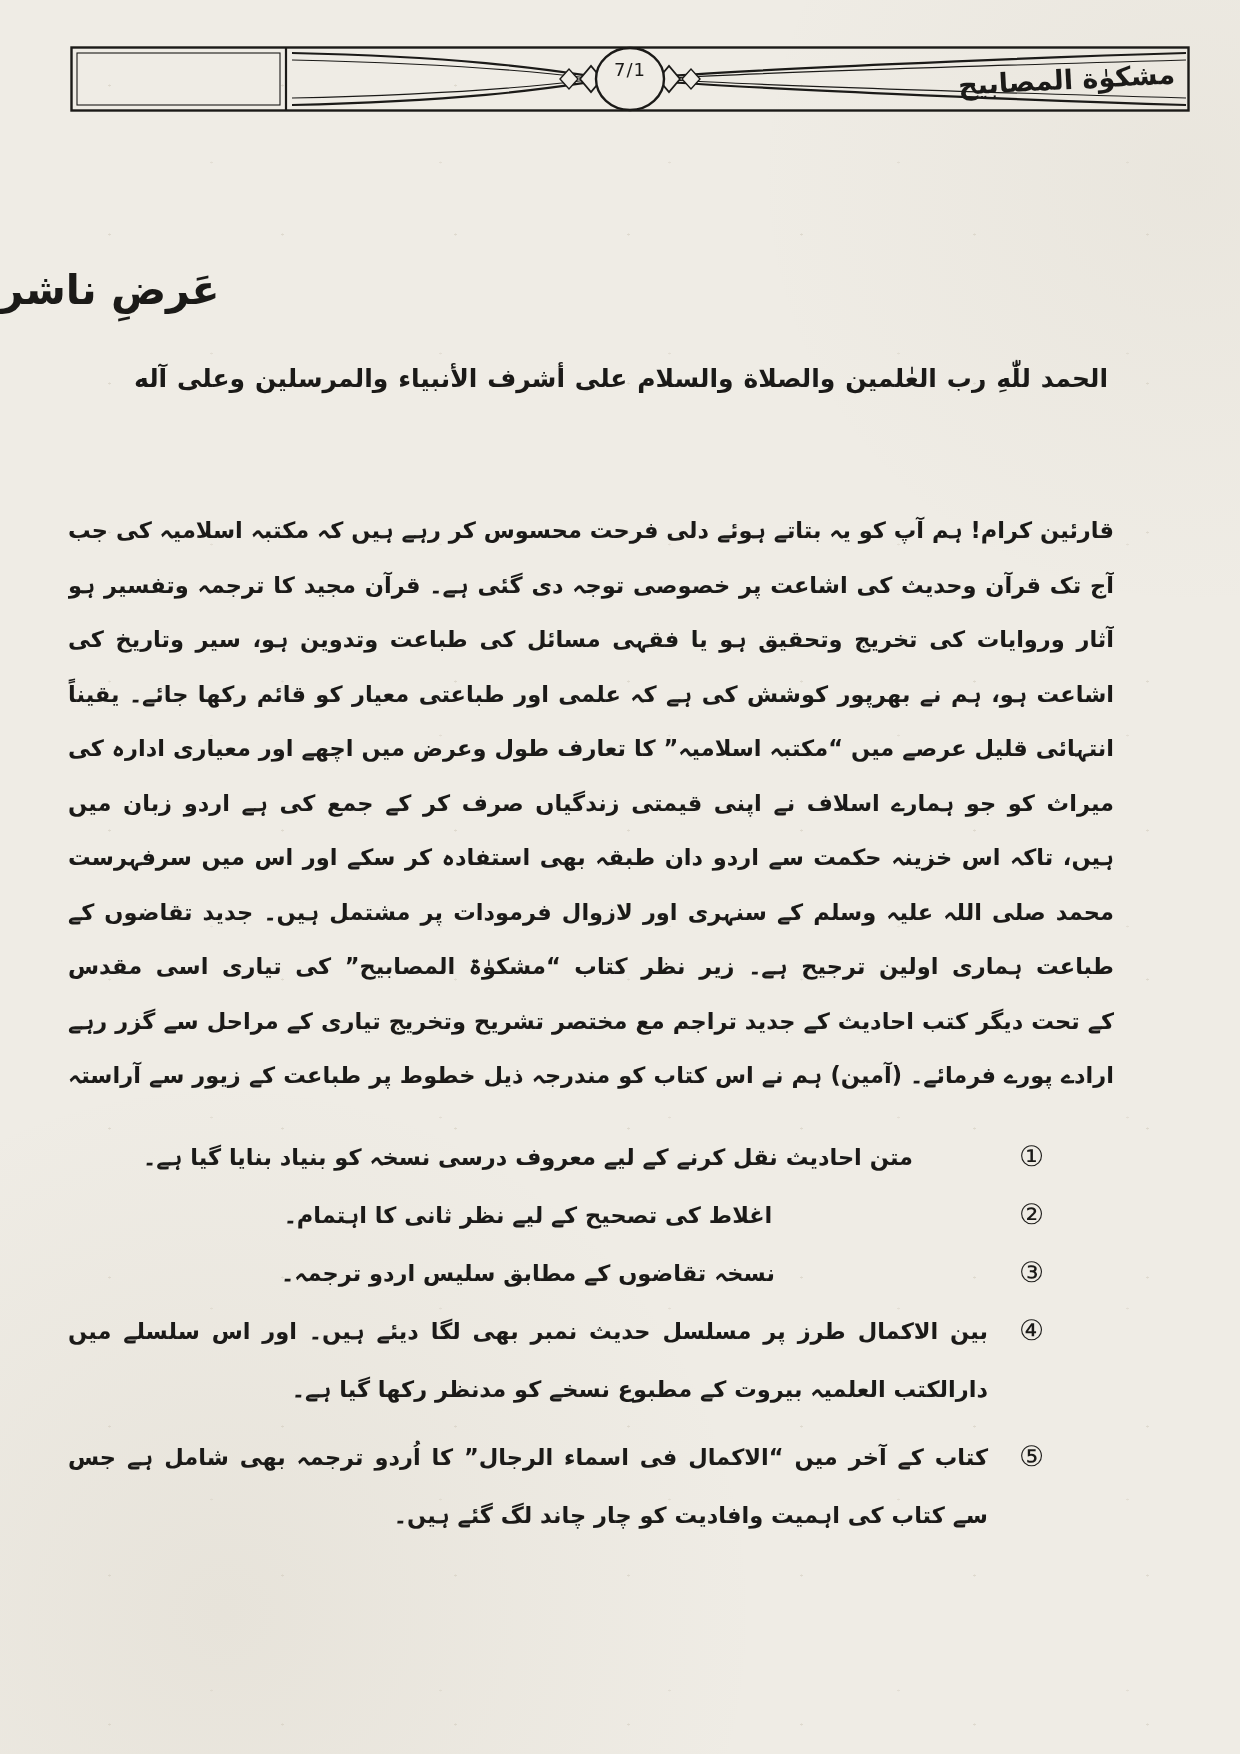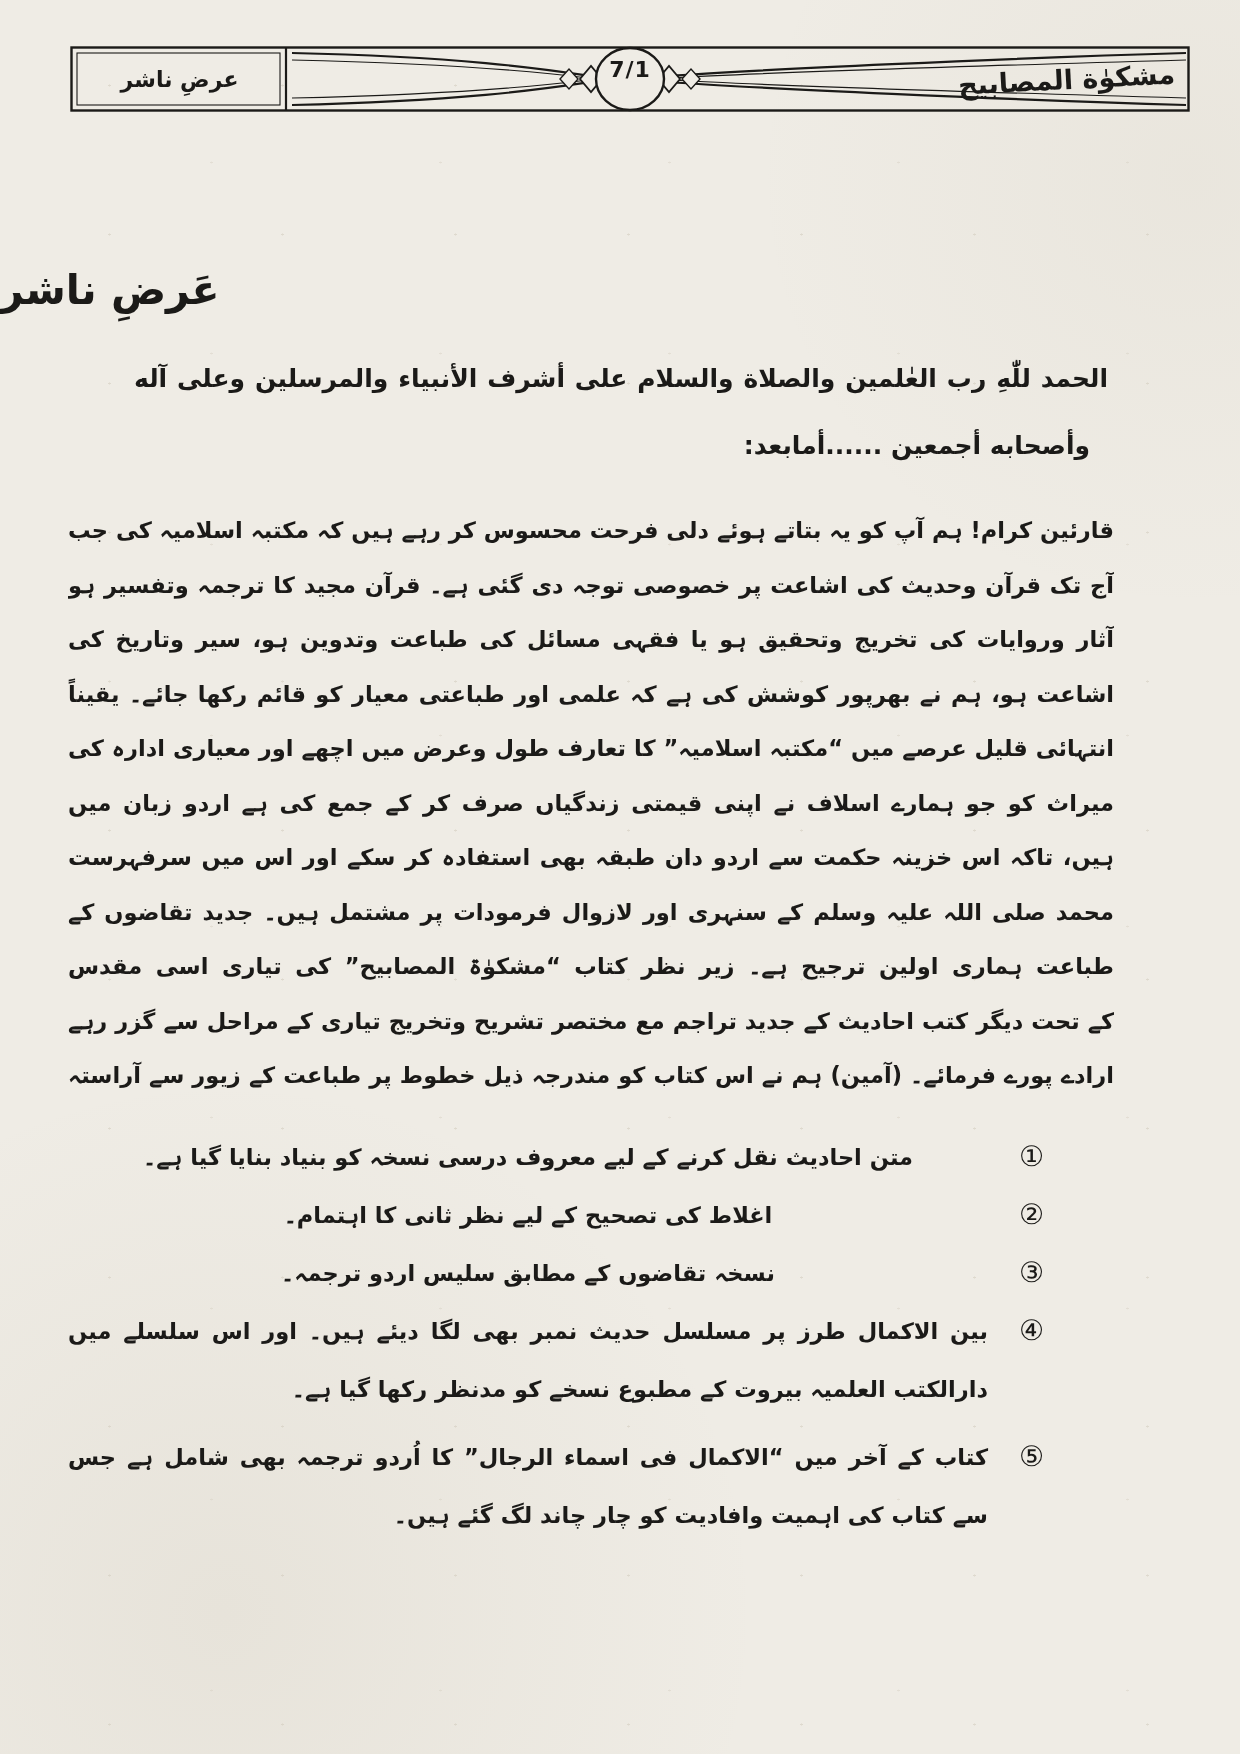--- a/index.html
+++ b/index.html
@@ -28,21 +28,21 @@
   .header{position:absolute;left:70px;top:46px;width:1120px;height:66px;}
   .header svg{position:absolute;inset:0;}
   .hdr-left{
     position:absolute;left:12px;top:0;width:195px;height:66px;
     display:flex;align-items:center;justify-content:center;
     font-size:22px;font-weight:bold;
   }
   .hdr-num{
     position:absolute;left:50%;top:0;height:46px;transform:translateX(-50%);
     display:flex;align-items:center;justify-content:center;
-    font-size:22px;font-weight:bold;letter-spacing:1px;
+    font-size:18px;font-weight:normal;letter-spacing:1px;
     font-family:"DejaVu Sans", sans-serif;
   }
   .hdr-logo{
     position:absolute;right:6px;top:2px;width:235px;height:62px;
     display:flex;align-items:center;justify-content:center;
     font-size:27px;font-weight:bold;transform:rotate(-3deg);
     white-space:nowrap;
   }
   
   .title{
@@ -108,29 +108,27 @@
       <path d="M 1116 59 C 940 54, 680 42, 599 36" fill="none" stroke="#1b1a18" stroke-width="2.2"></path>
       <path d="M 1116 52 C 940 47, 684 39, 602 34" fill="none" stroke="#1b1a18" stroke-width="1.2"></path>
 
       <path d="M 532 33 l -11 -13 l -11 13 l 11 13 z" fill="#efece5" stroke="#1b1a18" stroke-width="1.8"></path>
       <path d="M 508 33 l -9 -10 l -9 10 l 9 10 z" fill="#efece5" stroke="#1b1a18" stroke-width="1.4"></path>
       <path d="M 588 33 l 11 -13 l 11 13 l -11 13 z" fill="#efece5" stroke="#1b1a18" stroke-width="1.8"></path>
       <path d="M 612 33 l 9 -10 l 9 10 l -9 10 z" fill="#efece5" stroke="#1b1a18" stroke-width="1.4"></path>
 
       <ellipse cx="560" cy="33" rx="34" ry="31" fill="#efece5" stroke="#1b1a18" stroke-width="2.4"></ellipse>
     </svg>
-    <div class="hdr-left">عرضِ ناشر</div>
     <div class="hdr-num" dir="ltr">7/1</div>
     <div class="hdr-logo">مشكوٰة المصابيح</div>
   </div>
 
   <div class="title">عَرضِ ناشر</div>
 
   <div class="arabic1">الحمد للّٰهِ رب العٰلمين والصلاة والسلام على أشرف الأنبياء والمرسلين وعلى آله</div>
-  <div class="arabic2">وأصحابه أجمعين ......أمابعد:</div>
 
   <div class="body-text">
     <div class="line">قارئین کرام! ہم آپ کو یہ بتاتے ہوئے دلی فرحت محسوس کر رہے ہیں کہ مکتبہ اسلامیہ کی جب سے بنیاد رکھی گئی ہے تب سے</div>
     <div class="line">آج تک قرآن وحدیث کی اشاعت پر خصوصی توجہ دی گئی ہے۔ قرآن مجید کا ترجمہ وتفسیر ہو یا احادیث مبارکہ کے تراجم وشروح ہوں</div>
     <div class="line">آثار وروایات کی تخریج وتحقیق ہو یا فقہی مسائل کی طباعت وتدوین ہو، سیر وتاریخ کی ترویج ہو یا مفید اور اصلاحی موضوعات کی</div>
     <div class="line">اشاعت ہو، ہم نے بھرپور کوشش کی ہے کہ علمی اور طباعتی معیار کو قائم رکھا جائے۔ یقیناً یہ خدمت قرآن وسنت کی ہی برکت ہے کہ</div>
     <div class="line">انتہائی قلیل عرصے میں “مکتبہ اسلامیہ” کا تعارف طول وعرض میں اچھے اور معیاری ادارہ کی حیثیت سے ہو رہا ہے۔ ہم اُس عربی</div>
     <div class="line">میراث کو جو ہمارے اسلاف نے اپنی قیمتی زندگیاں صرف کر کے جمع کی ہے اردو زبان میں منتقل کرنے پر بھی خاص توجہ دے رہے</div>
     <div class="line">ہیں، تاکہ اس خزینہ حکمت سے اردو دان طبقہ بھی استفادہ کر سکے اور اس میں سرفہرست وہ کتب ہیں جو آقائے دو جہاں، سرورِ کونین</div>
     <div class="line">محمد صلی اللہ علیہ وسلم کے سنہری اور لازوال فرمودات پر مشتمل ہیں۔ جدید تقاضوں کے مطابق احادیث مبارکہ کا ترجمہ، تخریج وتحقیق اور معیاری</div>

